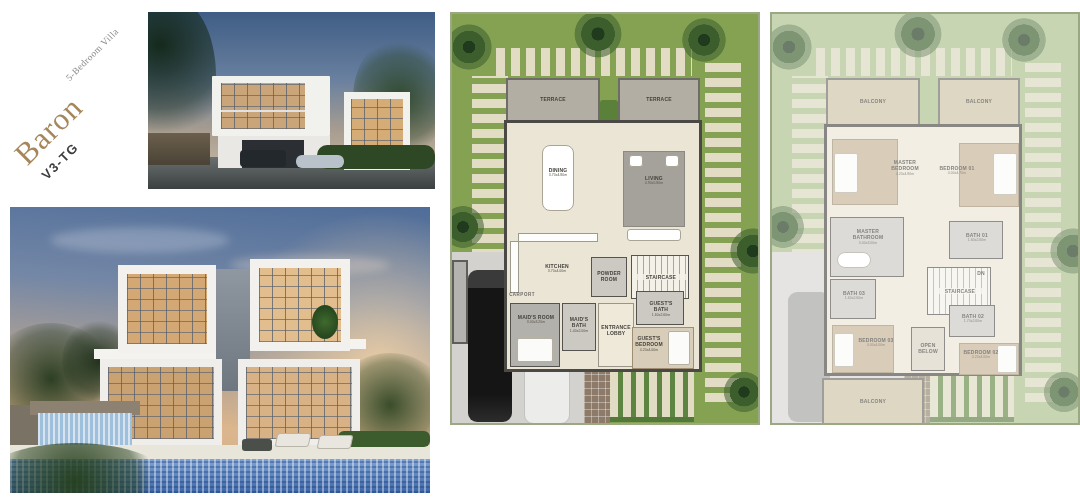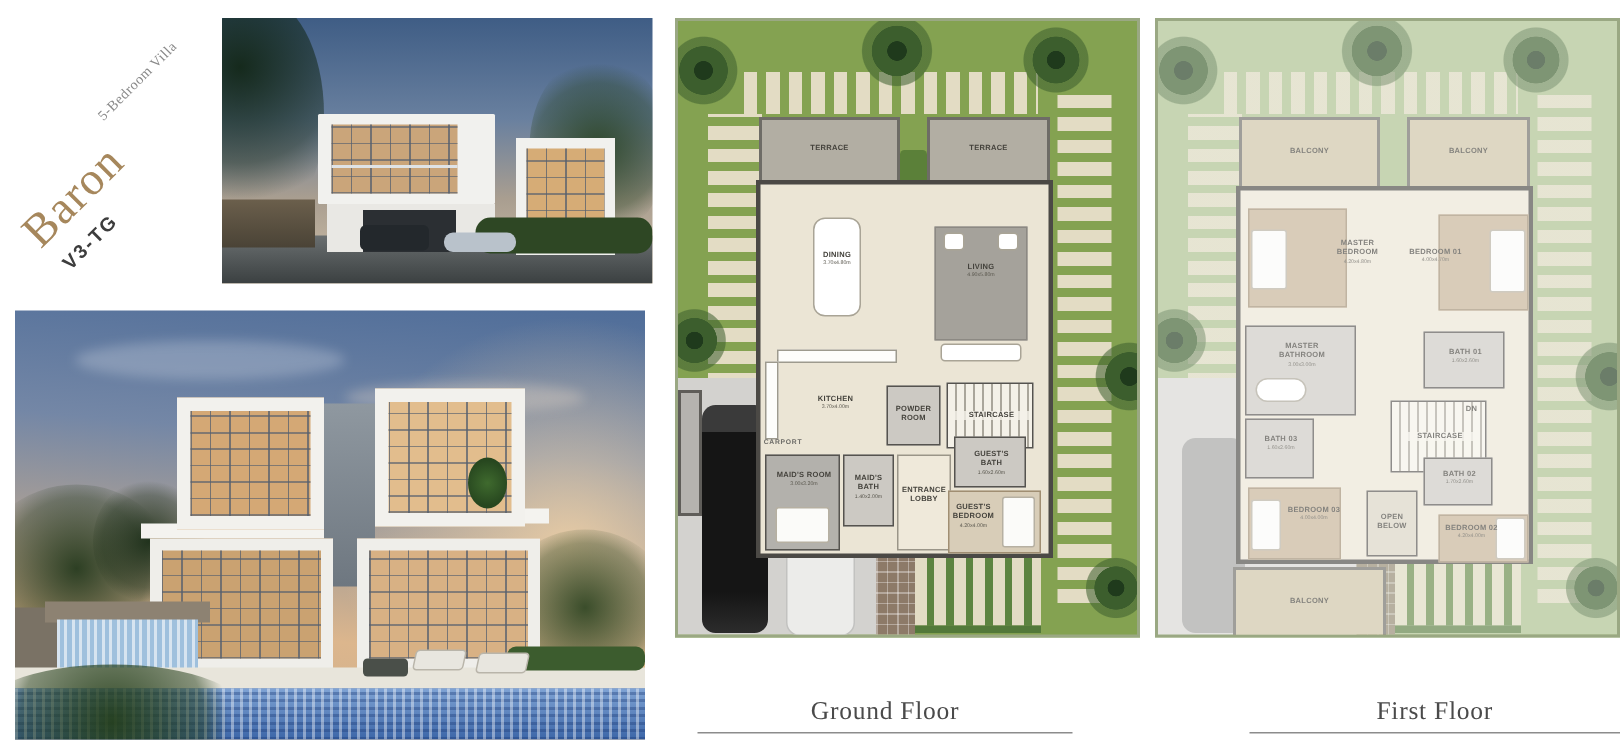--- a/index.html
+++ b/index.html
@@ -297,16 +297,14 @@
         <div class="carpet" style="left:12px;top:2px;width:60px;height:32px;"></div>
         <div class="bed" style="left:50px;top:4px;width:20px;height:28px;"></div>
         <div class="rlbl" style="left:14px;top:8px;width:40px;"><span>BEDROOM 02</span><span class="rdim">4.20x4.00m</span></div>
       </div>
     </div>
 
     <div class="balc" style="left:50px;top:364px;width:102px;height:48px;"></div>
     <div class="rlbl" style="left:50px;top:384px;width:102px;"><span>BALCONY</span></div>
   </div>
 
-  <div id="cap-ground" class="floor-caption">Ground Floor</div>
-  <div id="cap-first" class="floor-caption">First Floor</div>
 
 </div>
 
 </body></html>

